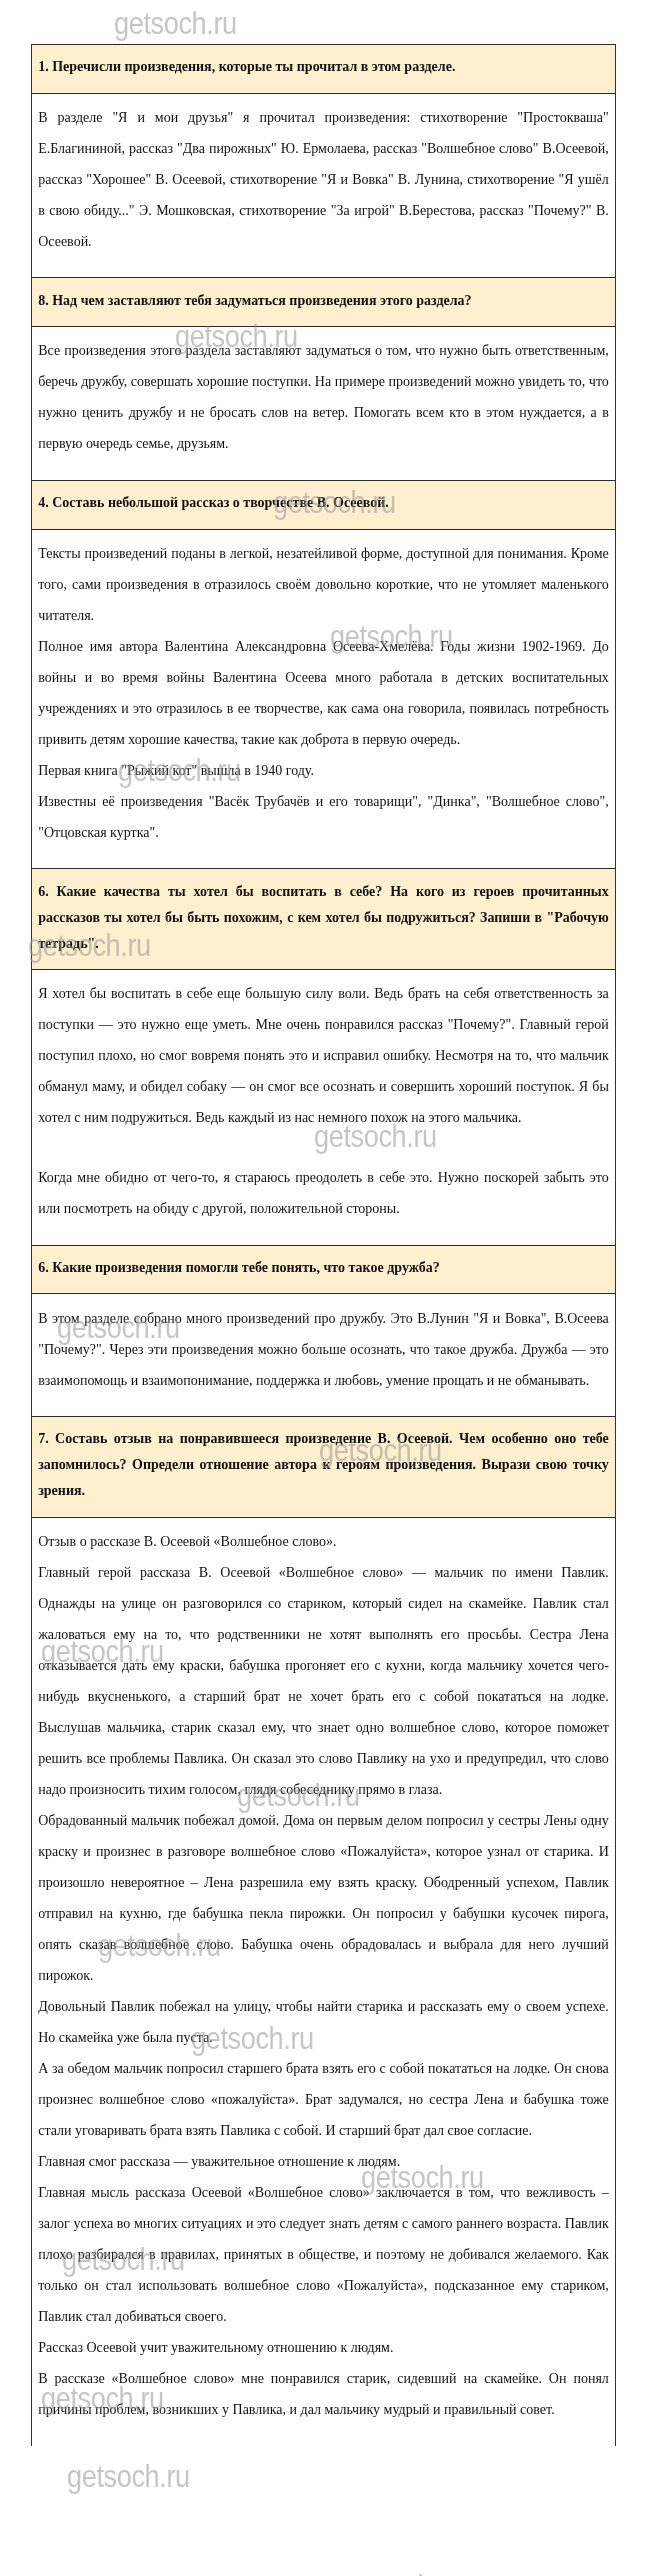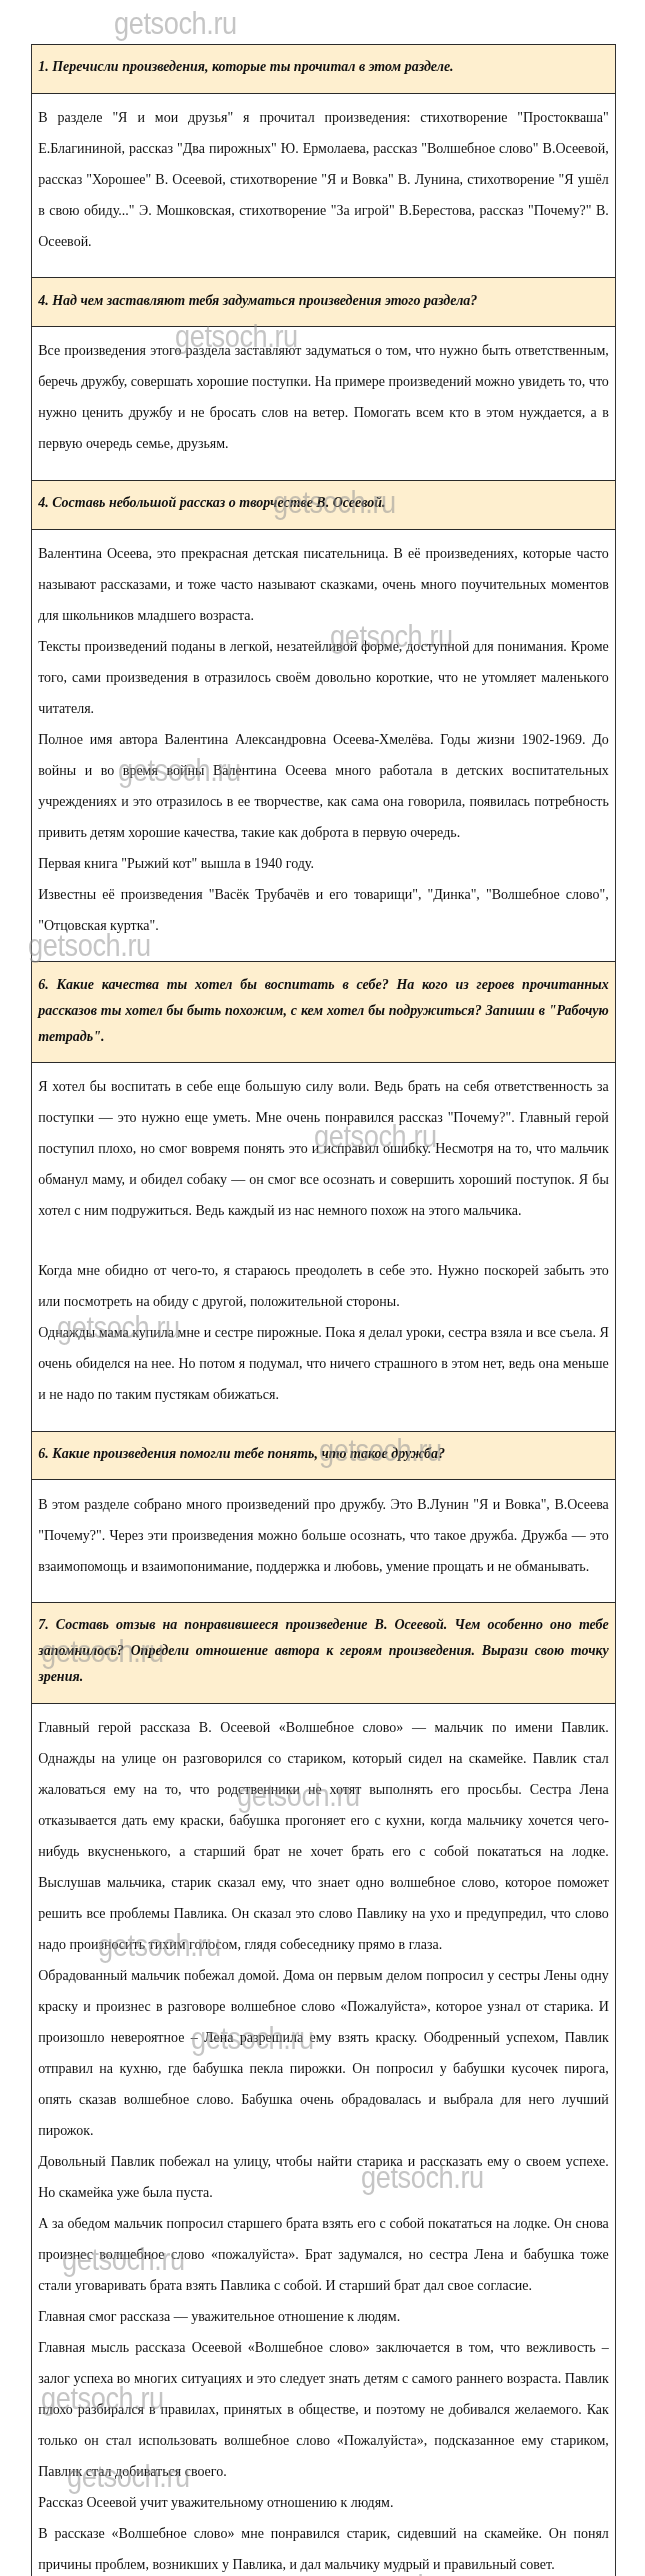--- a/index.html
+++ b/index.html
@@ -17,21 +17,21 @@
       border: 0.5px solid #333;
       border-top: 1.5px solid #2a2a2a;
       border-bottom: 1.5px solid #2a2a2a;
       padding: 9.3px 6.2px 12.4px 6.2px;
       font-weight: bold;
       font-size: 14px;
       line-height: 26px;
       text-align: justify;
       transform-origin: left top;
     }
-    .q .line { display: block; font-style: italic; }
+    .q .line { display: block; }
     .a {
       background: #ffffff;
       border-left: 0.5px solid #333;
       border-right: 0.5px solid #333;
       padding: 8.2px 6.2px 20.6px 6.2px;
       font-size: 14px;
       line-height: 31px;
       text-align: justify;
     }
     .a p { margin: 0; }
@@ -54,60 +54,59 @@
 <div class="page" id="page">
 
   <div class="q">
     <span class="line">1. Перечисли произведения, которые ты прочитал в этом разделе.</span>
   </div>
   <div class="a">
     <p>В разделе "Я и мои друзья" я прочитал произведения: стихотворение "Простокваша" Е.Благининой, рассказ "Два пирожных" Ю. Ермолаева, рассказ "Волшебное слово" В.Осеевой, рассказ "Хорошее" В. Осеевой, стихотворение "Я и Вовка" В. Лунина, стихотворение "Я ушёл в свою обиду..." Э. Мошковская, стихотворение "За игрой" В.Берестова, рассказ "Почему?" В. Осеевой.</p>
   </div>
 
   <div class="q">
-    <span class="line">4. Над чем заставляют тебя задуматься произведения этого раздела?</span>
+    <span class="line">8. Над чем заставляют тебя задуматься произведения этого раздела?</span>
   </div>
   <div class="a">
     <p>Все произведения этого раздела заставляют задуматься о том, что нужно быть ответственным, беречь дружбу, совершать хорошие поступки. На примере произведений можно увидеть то, что нужно ценить дружбу и не бросать слов на ветер. Помогать всем кто в этом нуждается, а в первую очередь семье, друзьям.</p>
   </div>
 
   <div class="q">
     <span class="line">4. Составь небольшой рассказ о творчестве В. Осеевой.</span>
   </div>
   <div class="a">
-    <p>Валентина Осеева, это прекрасная детская писательница. В её произведениях, которые часто называют рассказами, и тоже часто называют сказками, очень много поучительных моментов для школьников младшего возраста.</p>
     <p>Тексты произведений поданы в легкой, незатейливой форме, доступной для понимания. Кроме того, сами произведения в отразилось своём довольно короткие, что не утомляет маленького читателя.</p>
     <p>Полное имя автора Валентина Александровна Осеева-Хмелёва. Годы жизни 1902-1969. До войны и во время войны Валентина Осеева много работала в детских воспитательных учреждениях и это отразилось в ее творчестве, как сама она говорила, появилась потребность привить детям хорошие качества, такие как доброта в первую очередь.</p>
     <p>Первая книга "Рыжий кот" вышла в 1940 году.</p>
     <p>Известны её произведения "Васёк Трубачёв и его товарищи", "Динка", "Волшебное слово", "Отцовская куртка".</p>
   </div>
 
   <div class="q">
     <span class="line">6. Какие качества ты хотел бы воспитать в себе? На кого из героев прочитанных рассказов ты хотел бы быть похожим, с кем хотел бы подружиться? Запиши в "Рабочую тетрадь".</span>
   </div>
   <div class="a">
     <p>Я хотел бы воспитать в себе еще большую силу воли. Ведь брать на себя ответственность за поступки — это нужно еще уметь. Мне очень понравился рассказ "Почему?". Главный герой поступил плохо, но смог вовремя понять это и исправил ошибку. Несмотря на то, что мальчик обманул маму, и обидел собаку — он смог все осознать и совершить хороший поступок. Я бы хотел с ним подружиться. Ведь каждый из нас немного похож на этого мальчика.</p>
   </div>
 
   <div class="a">
     <p>Когда мне обидно от чего-то, я стараюсь преодолеть в себе это. Нужно поскорей забыть это или посмотреть на обиду с другой, положительной стороны.</p>
-    <p>Однажды мама купила мне и сестре пирожные. Пока я делал уроки, сестра взяла и все съела. Я очень обиделся на нее. Но потом я подумал, что ничего страшного в этом нет, ведь она меньше и не надо по таким пустякам обижаться.</p>
   </div>
 
   <div class="q">
     <span class="line">6. Какие произведения помогли тебе понять, что такое дружба?</span>
   </div>
   <div class="a">
     <p>В этом разделе собрано много произведений про дружбу. Это В.Лунин "Я и Вовка", В.Осеева "Почему?". Через эти произведения можно больше осознать, что такое дружба. Дружба — это взаимопомощь и взаимопонимание, поддержка и любовь, умение прощать и не обманывать.</p>
   </div>
 
   <div class="q">
     <span class="line">7. Составь отзыв на понравившееся произведение В. Осеевой. Чем особенно оно тебе запомнилось? Определи отношение автора к героям произведения. Вырази свою точку зрения.</span>
   </div>
   <div class="a tight-answer">
+    <p>Отзыв о рассказе В. Осеевой «Волшебное слово».</p>
     <p>Главный герой рассказа В. Осеевой «Волшебное слово» — мальчик по имени Павлик. Однажды на улице он разговорился со стариком, который сидел на скамейке. Павлик стал жаловаться ему на то, что родственники не хотят выполнять его просьбы. Сестра Лена отказывается дать ему краски, бабушка прогоняет его с кухни, когда мальчику хочется чего-нибудь вкусненького, а старший брат не хочет брать его с собой покататься на лодке. Выслушав мальчика, старик сказал ему, что знает одно волшебное слово, которое поможет решить все проблемы Павлика. Он сказал это слово Павлику на ухо и предупредил, что слово надо произносить тихим голосом, глядя собеседнику прямо в глаза.</p>
     <p>Обрадованный мальчик побежал домой. Дома он первым делом попросил у сестры Лены одну краску и произнес в разговоре волшебное слово «Пожалуйста», которое узнал от старика. И произошло невероятное – Лена разрешила ему взять краску. Ободренный успехом, Павлик отправил на кухню, где бабушка пекла пирожки. Он попросил у бабушки кусочек пирога, опять сказав волшебное слово. Бабушка очень обрадовалась и выбрала для него лучший пирожок.</p>
     <p>Довольный Павлик побежал на улицу, чтобы найти старика и рассказать ему о своем успехе. Но скамейка уже была пуста.</p>
     <p>А за обедом мальчик попросил старшего брата взять его с собой покататься на лодке. Он снова произнес волшебное слово «пожалуйста». Брат задумался, но сестра Лена и бабушка тоже стали уговаривать брата взять Павлика с собой. И старший брат дал свое согласие.</p>
     <p>Главная смог рассказа — уважительное отношение к людям.</p>
     <p>Главная мысль рассказа Осеевой «Волшебное слово» заключается в том, что вежливость – залог успеха во многих ситуациях и это следует знать детям с самого раннего возраста. Павлик плохо разбирался в правилах, принятых в обществе, и поэтому не добивался желаемого. Как только он стал использовать волшебное слово «Пожалуйста», подсказанное ему стариком, Павлик стал добиваться своего.</p>
     <p>Рассказ Осеевой учит уважительному отношению к людям.</p>
     <p>В рассказе «Волшебное слово» мне понравился старик, сидевший на скамейке. Он понял причины проблем, возникших у Павлика, и дал мальчику мудрый и правильный совет.</p>
   </div>
 

